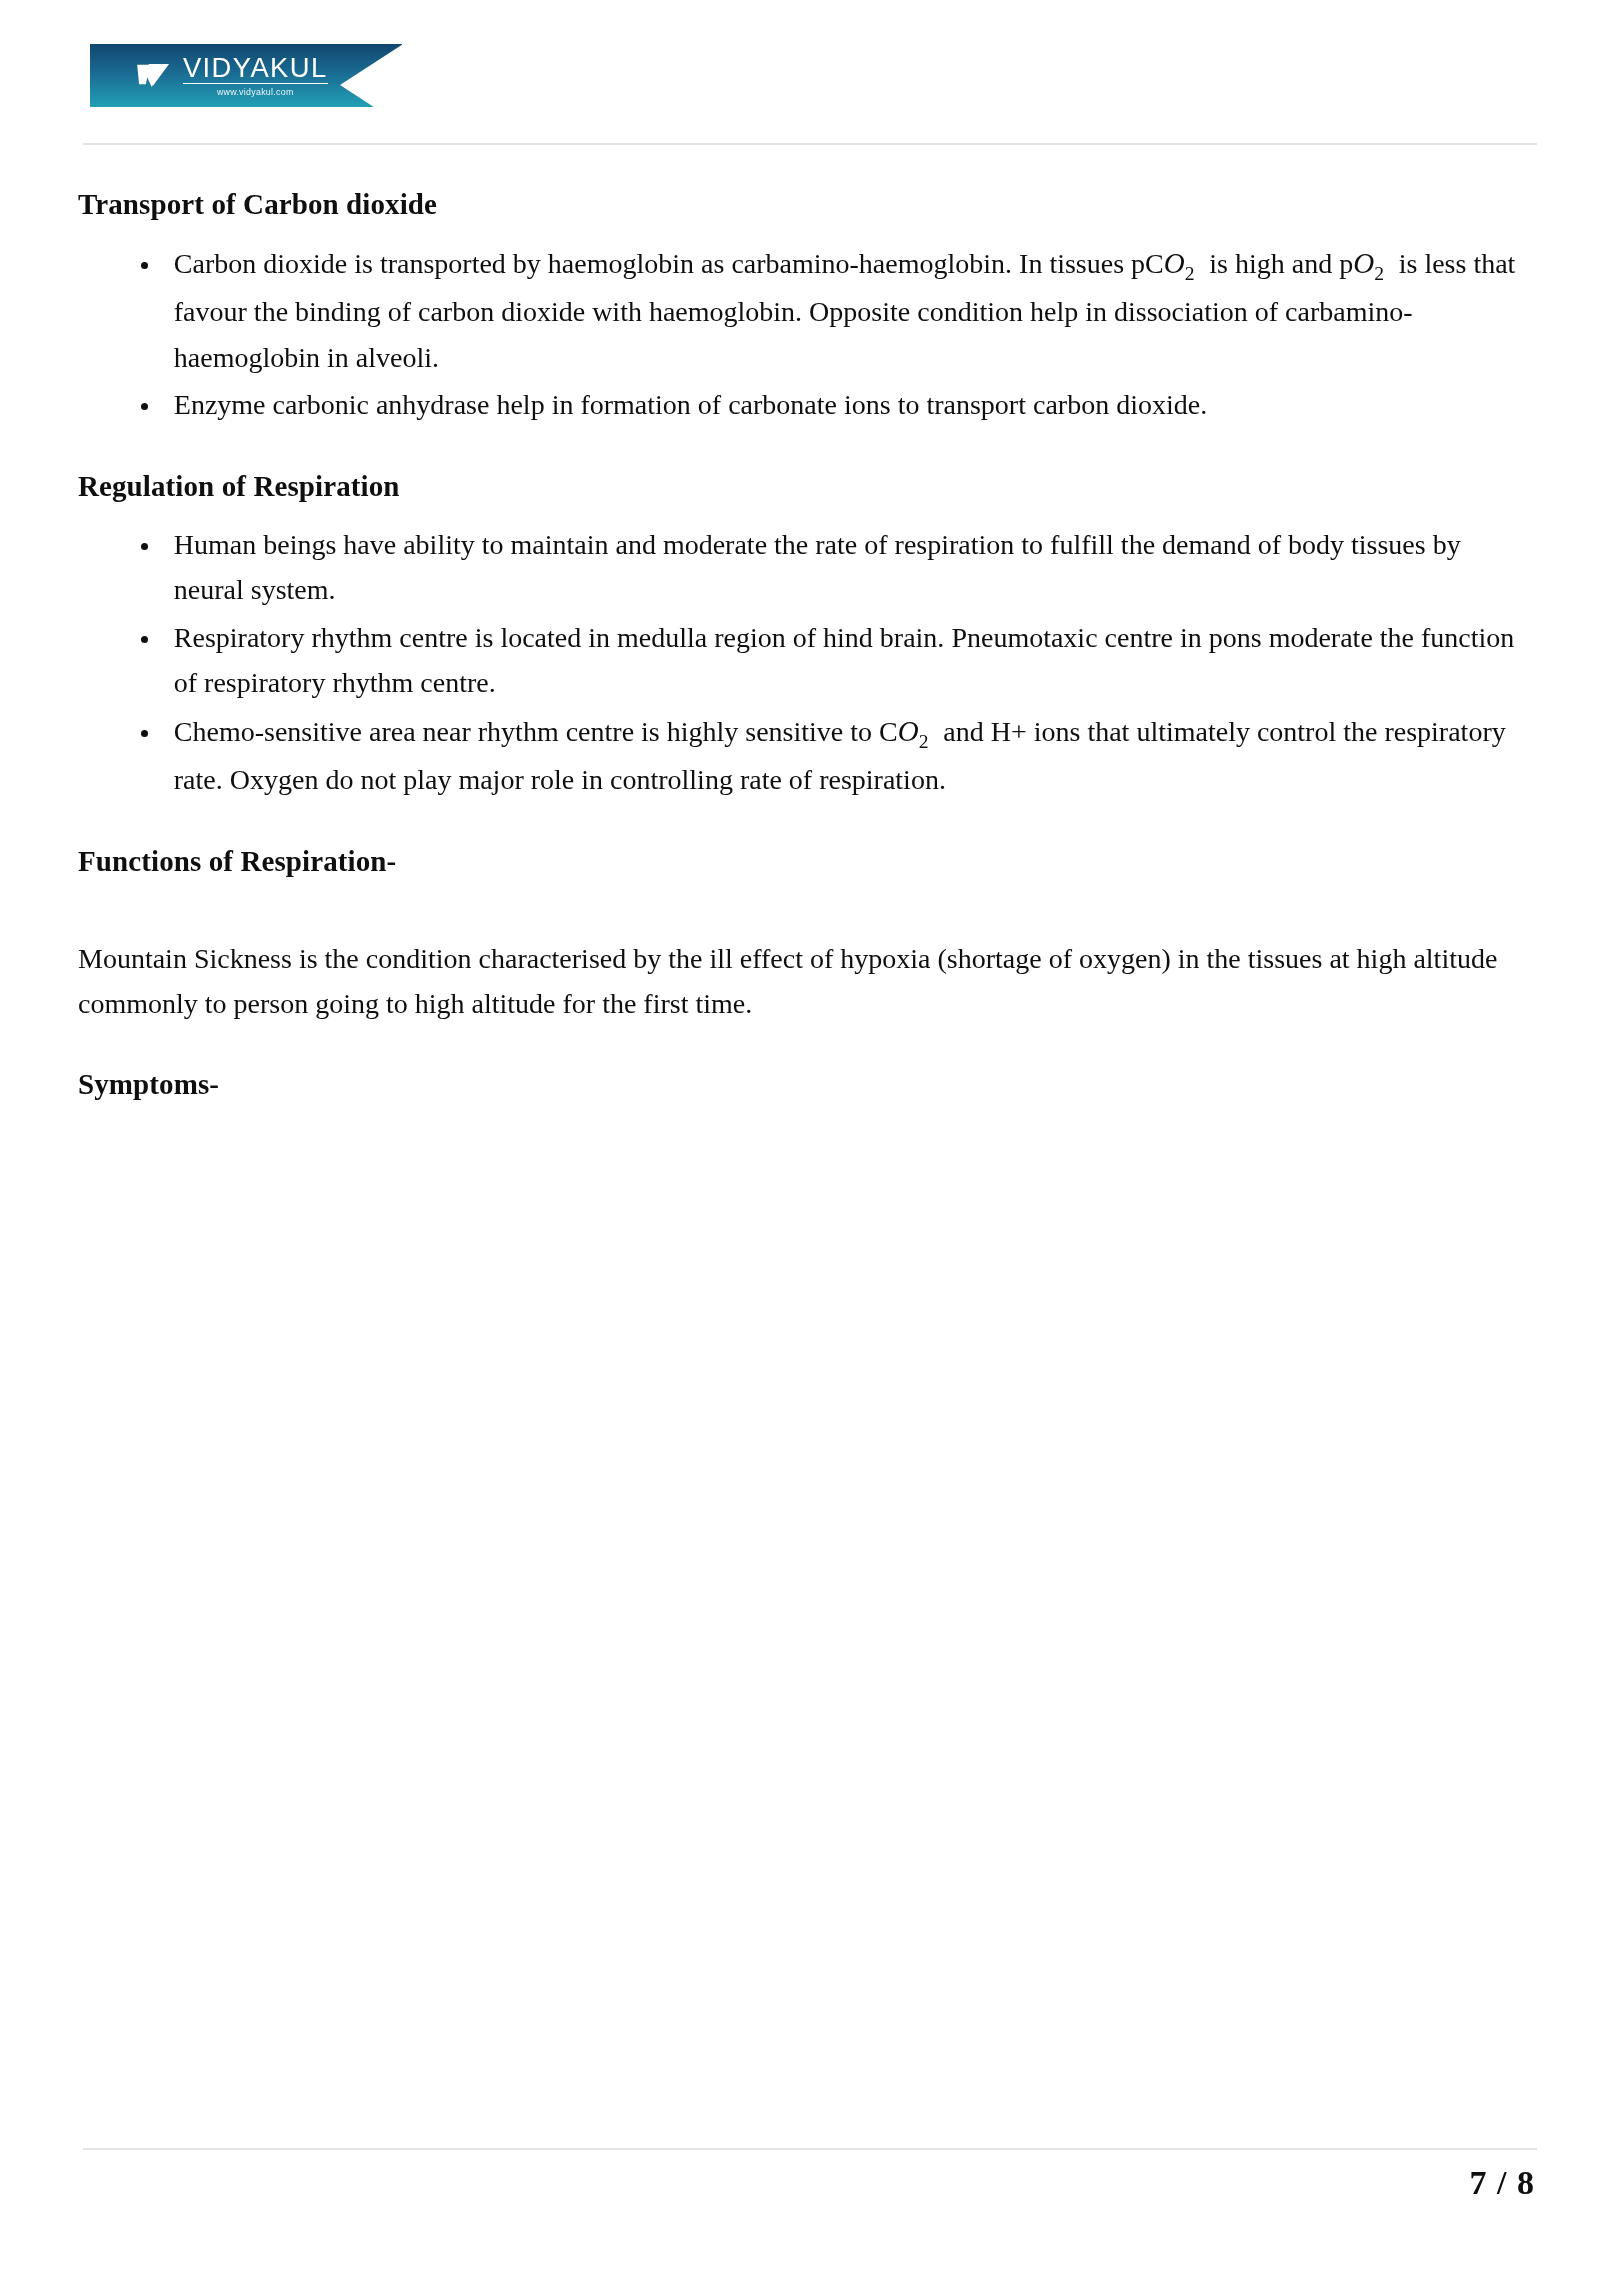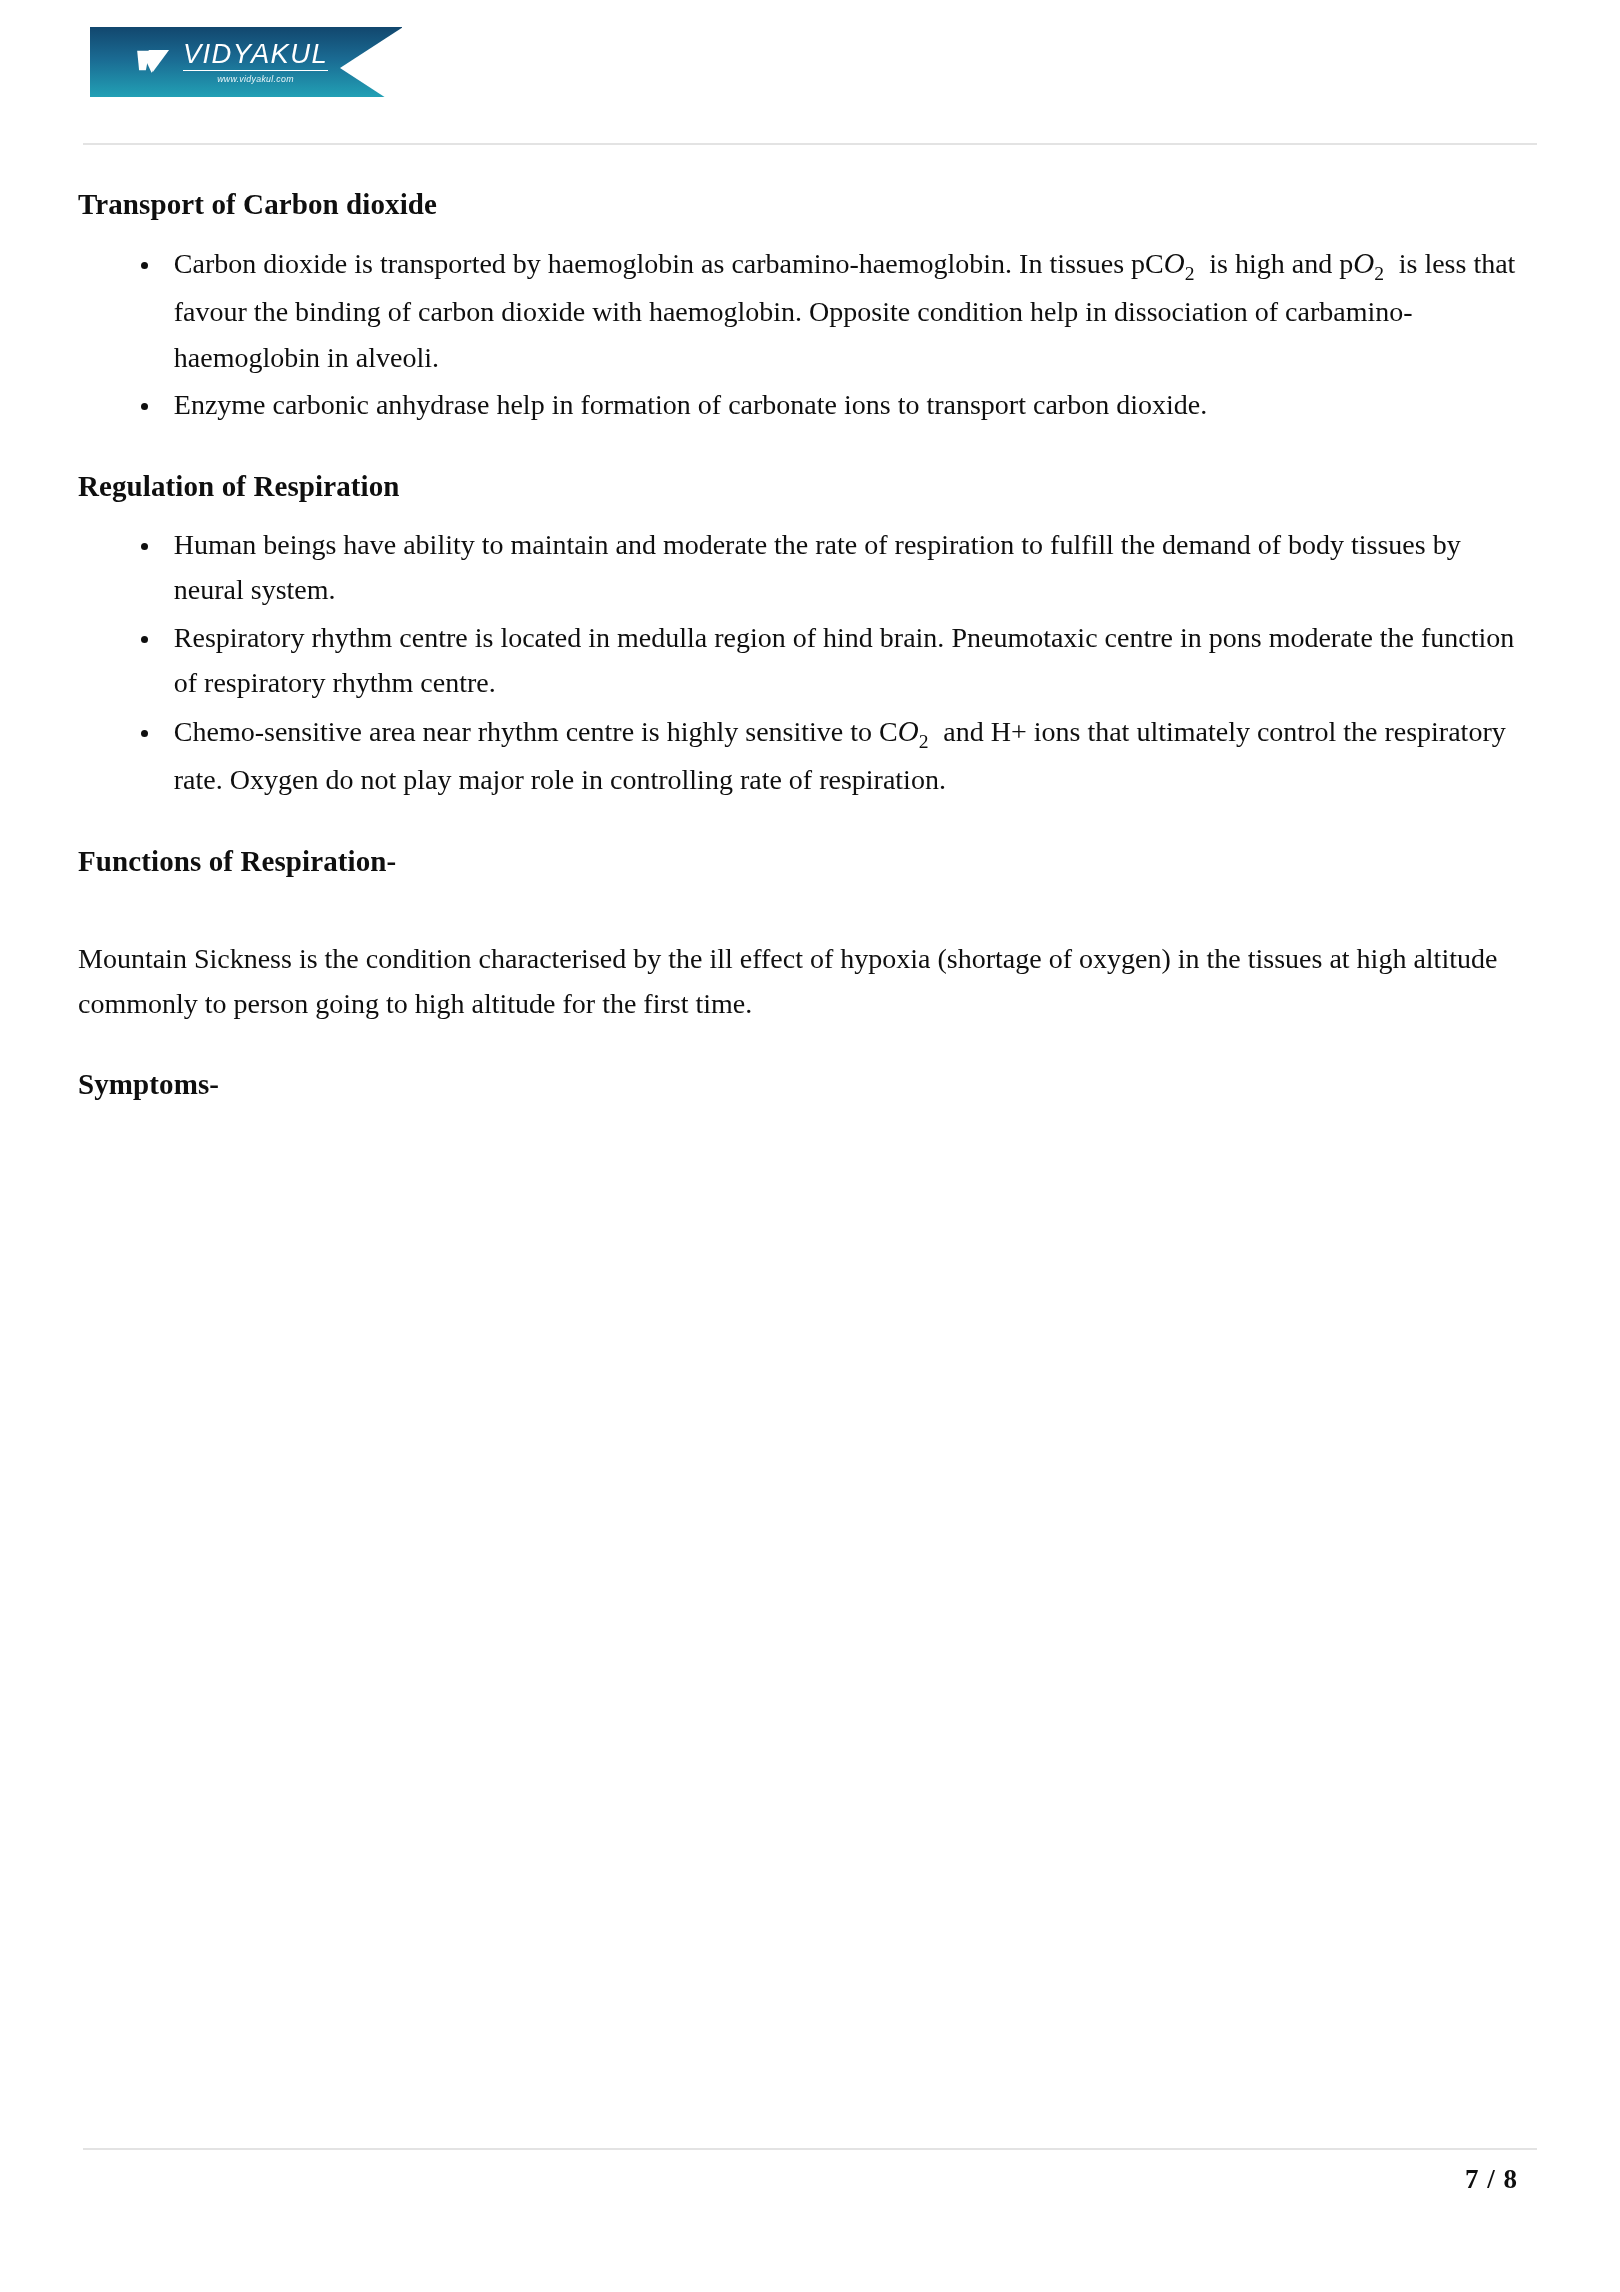--- a/index.html
+++ b/index.html
@@ -26,28 +26,27 @@
 
   
   .header {
     position: relative;
     height: 145px;
     padding: 0;
   }
   .logo-banner {
     position: absolute;
     left: 90px;
-    top: 27px;
+    top: 44px;
     width: 312px;
-    height: 70px;
+    height: 63px;
     background: linear-gradient(180deg, #12476e 0%, #1a6a92 45%, #22a0b5 100%);
     -webkit-clip-path: polygon(0 0, 100% 0, 100% 100%, 0 100%, 0 100%);
     display: flex;
     align-items: center;
-    font-style: italic;
   }
   .logo-notch {
     position: absolute;
     right: -1px;
     top: 0;
     width: 63px;
     height: 82px;
     background: #ffffff;
     -webkit-clip-path: polygon(100% 0, 100% 100%, 0 50%);
     clip-path: polygon(100% 0, 100% 100%, 0 50%);
@@ -181,23 +180,23 @@
     font-size: 24.5px;
     font-weight: bold;
   }
   .footer-link {
     color: #1414e0;
     text-decoration: underline;
     font-weight: bold;
   }
   .footer-page {
     position: absolute;
-    right: 19px;
+    right: 2px;
     top: 15.7px;
-    font-size: 27px;
+    font-size: 34px;
     font-weight: bold;
     letter-spacing: 1px;
   }
 </style>
 </head>
 <body>
 
 <div class="page">
 
   <div class="header">

